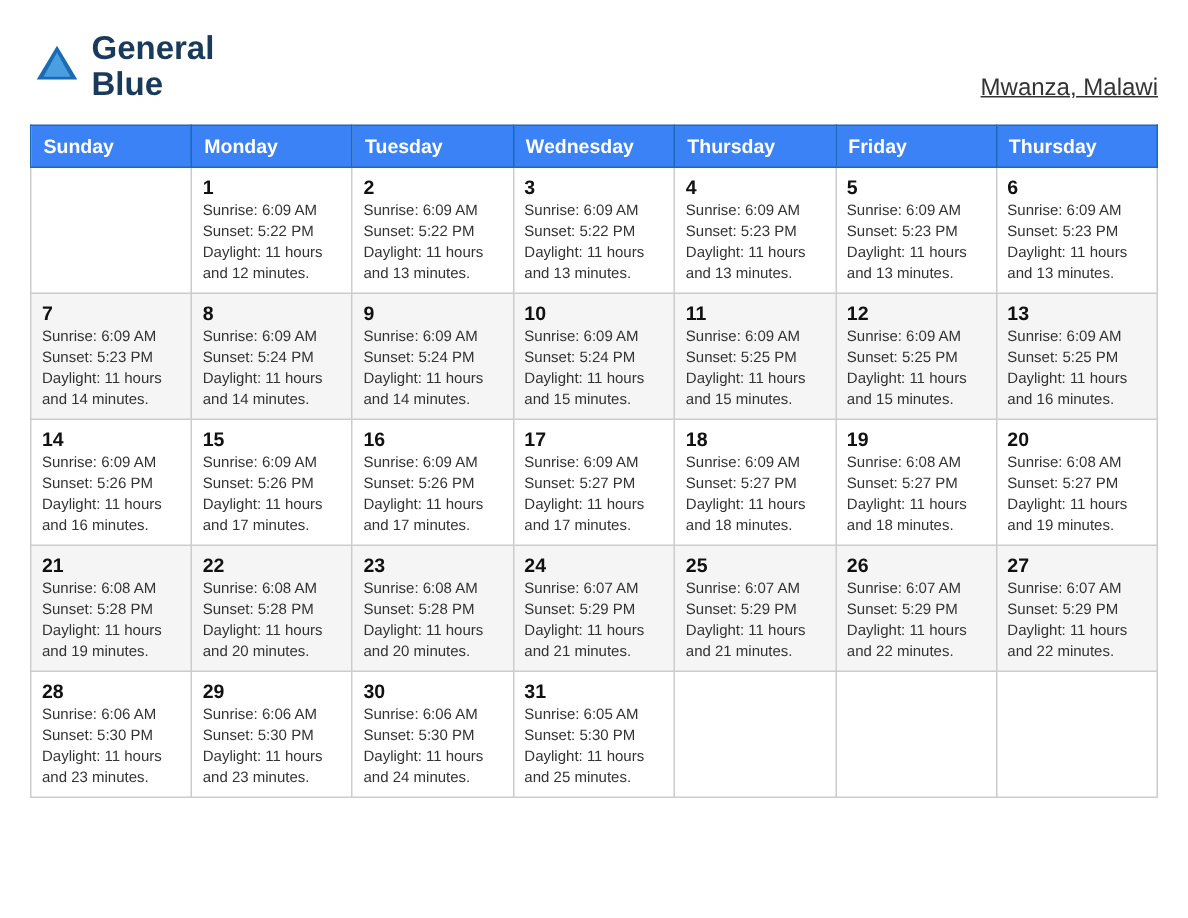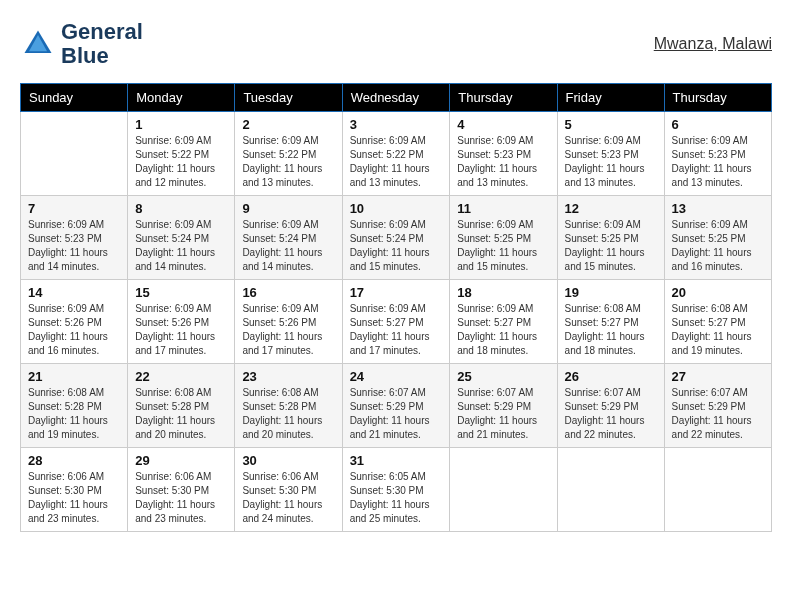--- a/index.html
+++ b/index.html
@@ -6,21 +6,21 @@
     body {
       font-family: Arial, sans-serif;
       background: #fff;
       width: 792px;
       min-height: 612px;
       padding: 20px;
     }
     .header {
       display: flex;
       justify-content: space-between;
-      align-items: center;
+      align-items: flex-end;
       margin-bottom: 15px;
     }
     .logo {
       display: flex;
       align-items: center;
       gap: 5px;
     }
     .logo-text {
       font-size: 22px;
       font-weight: bold;
@@ -44,24 +44,24 @@
       font-size: 16px;
       color: #333;
       text-decoration: underline;
     }
     .calendar {
       width: 100%;
       border-collapse: collapse;
       border: 1px solid #ccc;
     }
     .calendar th {
-      background: #000000;
+      background: #3b82f6;
       color: #fff;
       font-size: 13px;
-      font-weight: normal;
+      font-weight: bold;
       padding: 6px 8px;
       text-align: left;
       border: 1px solid #1a6ab5;
     }
     .calendar td {
       vertical-align: top;
       padding: 5px 7px;
       border: 1px solid #ccc;
       width: 108px;
       min-height: 80px;

